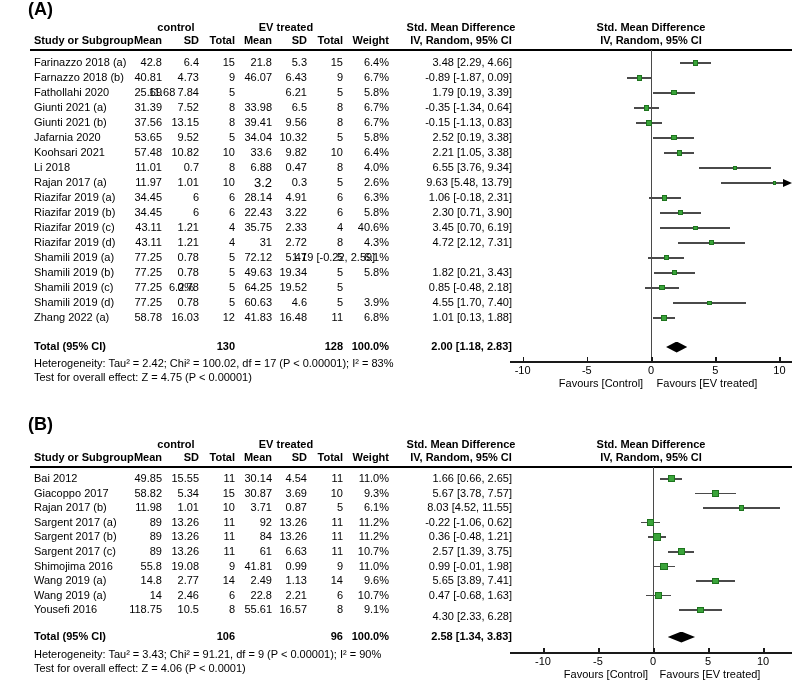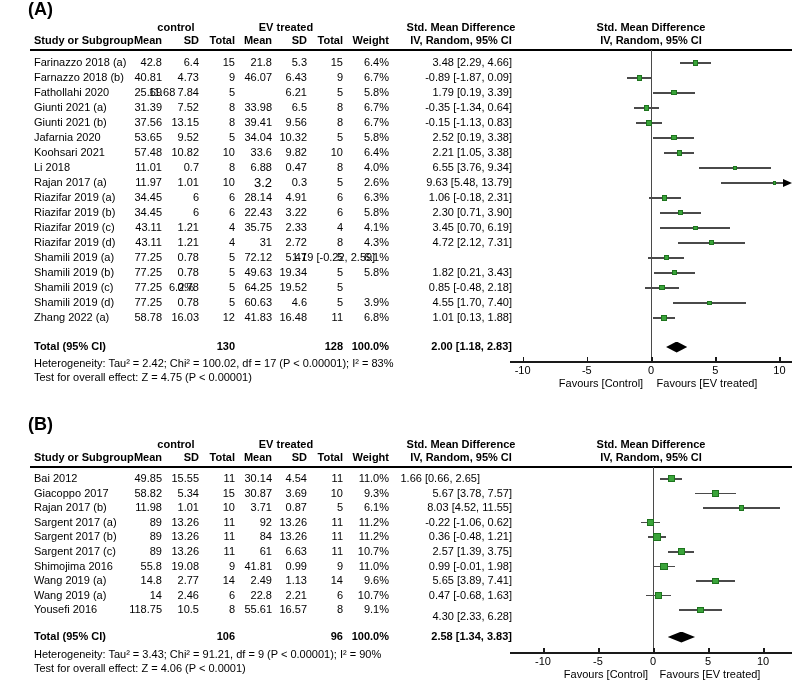--- a/index.html
+++ b/index.html
@@ -153,21 +153,21 @@
     <div class="txt" style="top: 206px; font-size: 11px; left: 292px; width: 220px; text-align: right;">2.30 [0.71, 3.90]</div>
     <div class="shape" style="left: 660.116px; top: 212px; width: 40.9596px; height: 1.5px; background: rgb(74, 74, 74);"></div>
     <div class="shape" style="left: 677.883px; top: 210.101px; width: 5.2983px; height: 5.2983px; background: rgb(58, 164, 58); border: 1px solid rgb(30, 116, 30); box-sizing: border-box;"></div>
     <div class="txt" style="top: 221px; font-size: 11px; left: 34px;">Riazifar 2019 (c)</div>
     <div class="txt" style="top: 221px; font-size: 11px; left: -58px; width: 220px; text-align: right;">43.11</div>
     <div class="txt" style="top: 221px; font-size: 11px; left: -21px; width: 220px; text-align: right;">1.21</div>
     <div class="txt" style="top: 221px; font-size: 11px; left: 15px; width: 220px; text-align: right;">4</div>
     <div class="txt" style="top: 221px; font-size: 11px; left: 52px; width: 220px; text-align: right;">35.75</div>
     <div class="txt" style="top: 221px; font-size: 11px; left: 87px; width: 220px; text-align: right;">2.33</div>
     <div class="txt" style="top: 221px; font-size: 11px; left: 123px; width: 220px; text-align: right;">4</div>
-    <div class="txt" style="top: 221px; font-size: 11px; left: 169px; width: 220px; text-align: right;">4.1%</div>
+    <div class="txt" style="top: 221px; font-size: 11px; left: 169px; width: 220px; text-align: right;">40.6%</div>
     <div class="txt" style="top: 221px; font-size: 11px; left: 292px; width: 220px; text-align: right;">3.45 [0.70, 6.19]</div>
     <div class="shape" style="left: 659.988px; top: 227px; width: 70.4916px; height: 1.5px; background: rgb(74, 74, 74);"></div>
     <div class="shape" style="left: 693.071px; top: 225.523px; width: 4.45466px; height: 4.45466px; background: rgb(58, 164, 58); border: 1px solid rgb(30, 116, 30); box-sizing: border-box;"></div>
     <div class="txt" style="top: 236px; font-size: 11px; left: 34px;">Riazifar 2019 (d)</div>
     <div class="txt" style="top: 236px; font-size: 11px; left: -58px; width: 220px; text-align: right;">43.11</div>
     <div class="txt" style="top: 236px; font-size: 11px; left: -21px; width: 220px; text-align: right;">1.21</div>
     <div class="txt" style="top: 236px; font-size: 11px; left: 15px; width: 220px; text-align: right;">4</div>
     <div class="txt" style="top: 236px; font-size: 11px; left: 52px; width: 220px; text-align: right;">31</div>
     <div class="txt" style="top: 236px; font-size: 11px; left: 87px; width: 220px; text-align: right;">2.72</div>
     <div class="txt" style="top: 236px; font-size: 11px; left: 123px; width: 220px; text-align: right;">8</div>
@@ -269,21 +269,21 @@
     <div class="shape" style="left: 30px; top: 466px; width: 762px; height: 1.5px; background: rgb(0, 0, 0);"></div>
     <div class="shape" style="left: 653px; top: 467px; width: 1px; height: 185px; background: rgb(74, 74, 74);"></div>
     <div class="txt" style="top: 472px; font-size: 11px; left: 34px;">Bai 2012</div>
     <div class="txt" style="top: 472px; font-size: 11px; left: -58px; width: 220px; text-align: right;">49.85</div>
     <div class="txt" style="top: 472px; font-size: 11px; left: -21px; width: 220px; text-align: right;">15.55</div>
     <div class="txt" style="top: 472px; font-size: 11px; left: 15px; width: 220px; text-align: right;">11</div>
     <div class="txt" style="top: 472px; font-size: 11px; left: 52px; width: 220px; text-align: right;">30.14</div>
     <div class="txt" style="top: 472px; font-size: 11px; left: 87px; width: 220px; text-align: right;">4.54</div>
     <div class="txt" style="top: 472px; font-size: 11px; left: 123px; width: 220px; text-align: right;">11</div>
     <div class="txt" style="top: 472px; font-size: 11px; left: 169px; width: 220px; text-align: right;">11.0%</div>
-    <div class="txt" style="top: 472px; font-size: 11px; left: 292px; width: 188px; text-align: right;">1.66 [0.66, 2.65]</div>
+    <div class="txt" style="top: 472px; font-size: 11px; left: 292px; width: 220px; text-align: right;">1.66 [0.66, 2.65]</div>
     <div class="shape" style="left: 660.26px; top: 478px; width: 21.89px; height: 1.5px; background: rgb(74, 74, 74);"></div>
     <div class="shape" style="left: 667.612px; top: 475.102px; width: 7.29657px; height: 7.29657px; background: rgb(58, 164, 58); border: 1px solid rgb(30, 116, 30); box-sizing: border-box;"></div>
     <div class="txt" style="top: 486.6px; font-size: 11px; left: 34px;">Giacoppo 2017</div>
     <div class="txt" style="top: 486.6px; font-size: 11px; left: -58px; width: 220px; text-align: right;">58.82</div>
     <div class="txt" style="top: 486.6px; font-size: 11px; left: -21px; width: 220px; text-align: right;">5.34</div>
     <div class="txt" style="top: 486.6px; font-size: 11px; left: 15px; width: 220px; text-align: right;">15</div>
     <div class="txt" style="top: 486.6px; font-size: 11px; left: 52px; width: 220px; text-align: right;">30.87</div>
     <div class="txt" style="top: 486.6px; font-size: 11px; left: 87px; width: 220px; text-align: right;">3.69</div>
     <div class="txt" style="top: 486.6px; font-size: 11px; left: 123px; width: 220px; text-align: right;">10</div>
     <div class="txt" style="top: 486.6px; font-size: 11px; left: 169px; width: 220px; text-align: right;">9.3%</div>

